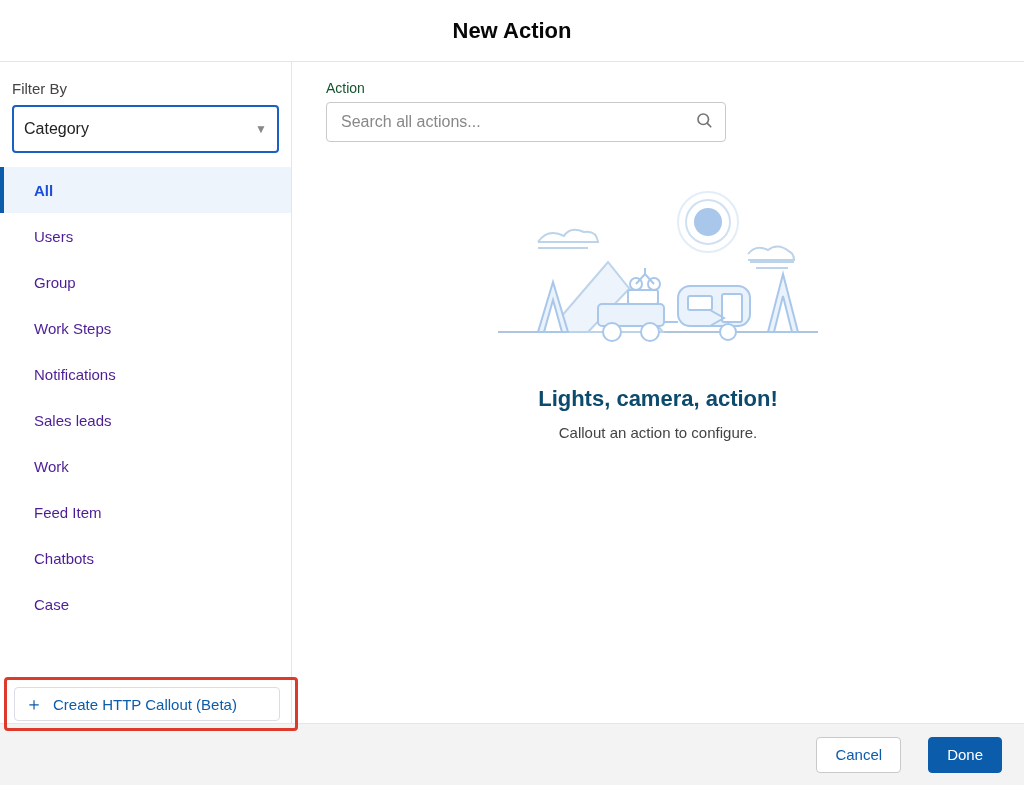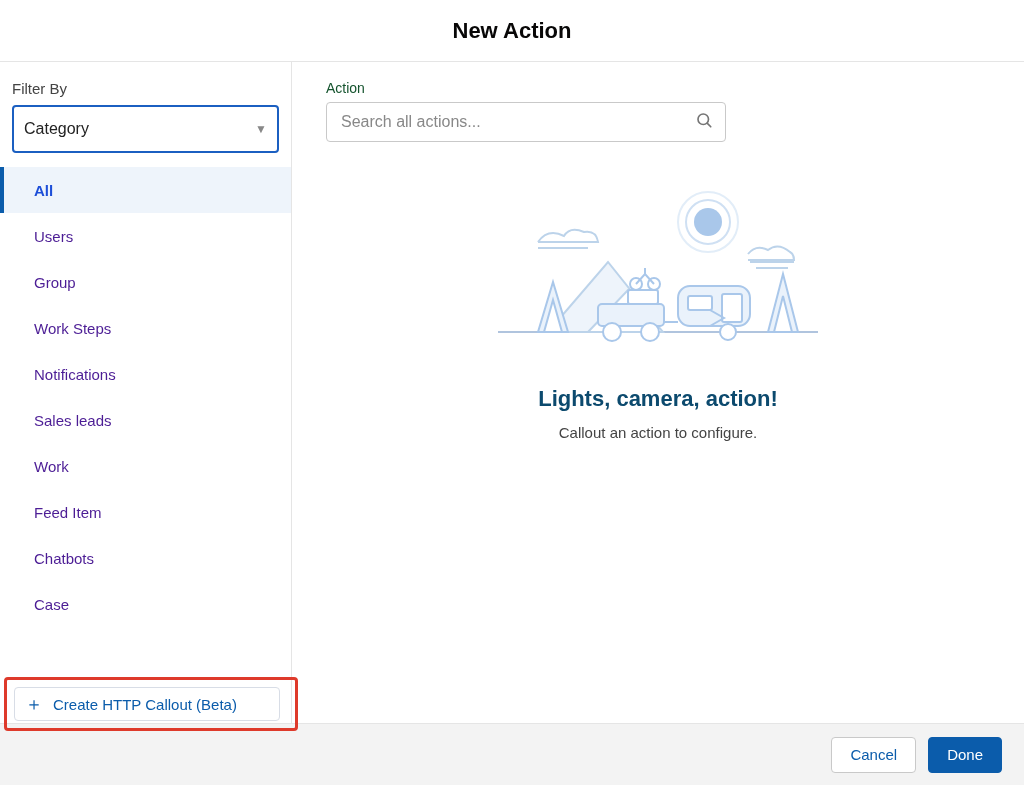--- a/index.html
+++ b/index.html
@@ -190,21 +190,21 @@
   
   .footer {
     height: 62px;
     width: 100%;
     background: #f3f3f3;
     border-top: 1px solid #e5e5e5;
     display: flex;
     align-items: center;
     justify-content: flex-end;
     padding: 0 22px;
-    gap: 12px;
+    gap: 27px;
   }
   .btn {
     height: 36px;
     padding: 0 18px;
     font-size: 15px;
     border-radius: 4px;
     cursor: pointer;
     display: inline-flex;
     align-items: center;
     justify-content: center;

